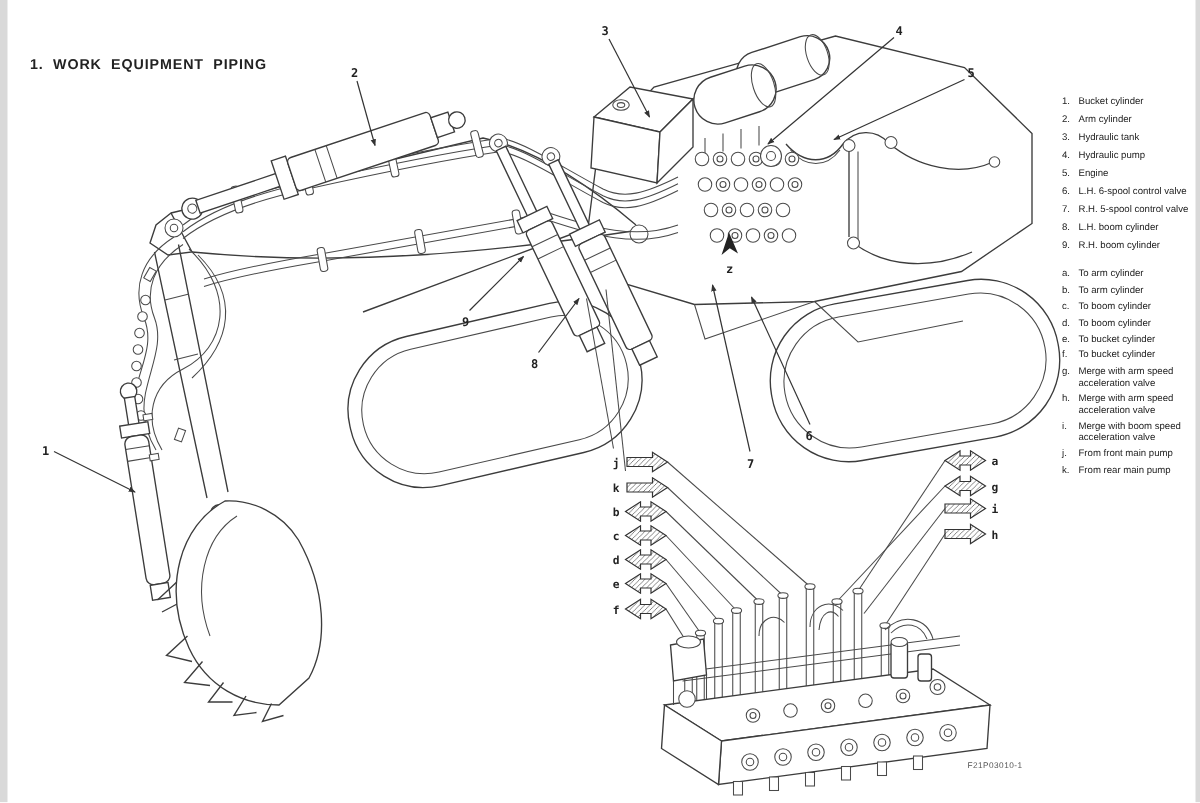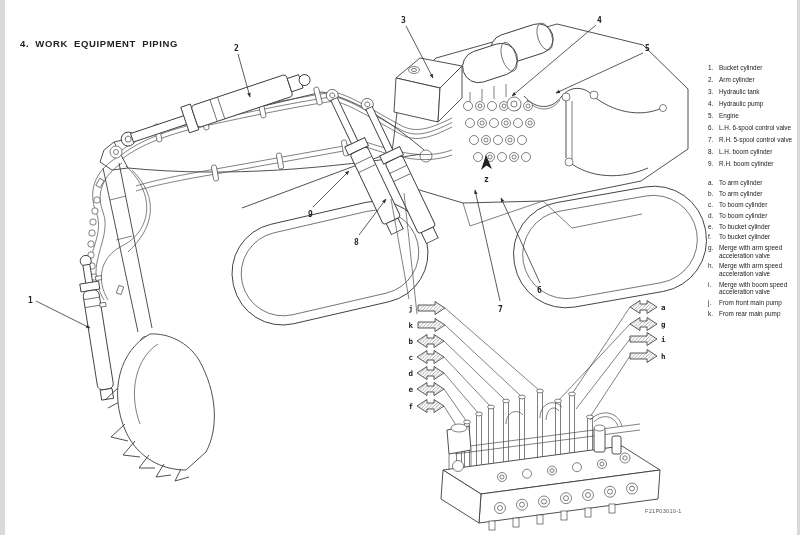--- a/index.html
+++ b/index.html
@@ -25,21 +25,21 @@
   .wt{fill:#fff;stroke:#4a4a4a;stroke-width:.7;}
   .ld{stroke:#333;stroke-width:.8;fill:none;}
 </style>
 </head>
 <body>
 
 <div class="page">
   <div class="edge-l"></div>
   <div class="edge-r"></div>
 
-  <div class="title">4. WORK EQUIPMENT PIPING</div>
+  <div class="title">1. WORK EQUIPMENT PIPING</div>
   <div class="figcode">F21P03010-1</div>
 
   
   <div class="legend">
     <div>
       <div class="lg-row">
           <span class="lg-num">1.</span>
           <span class="lg-label">Bucket cylinder</span>
         </div>
       <div class="lg-row">

